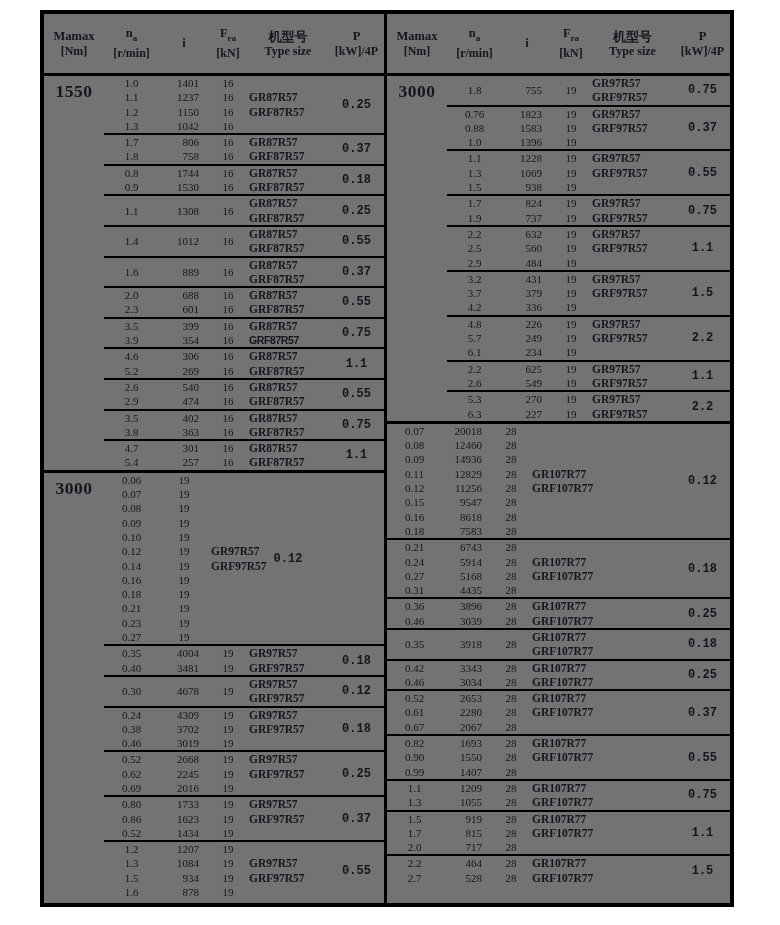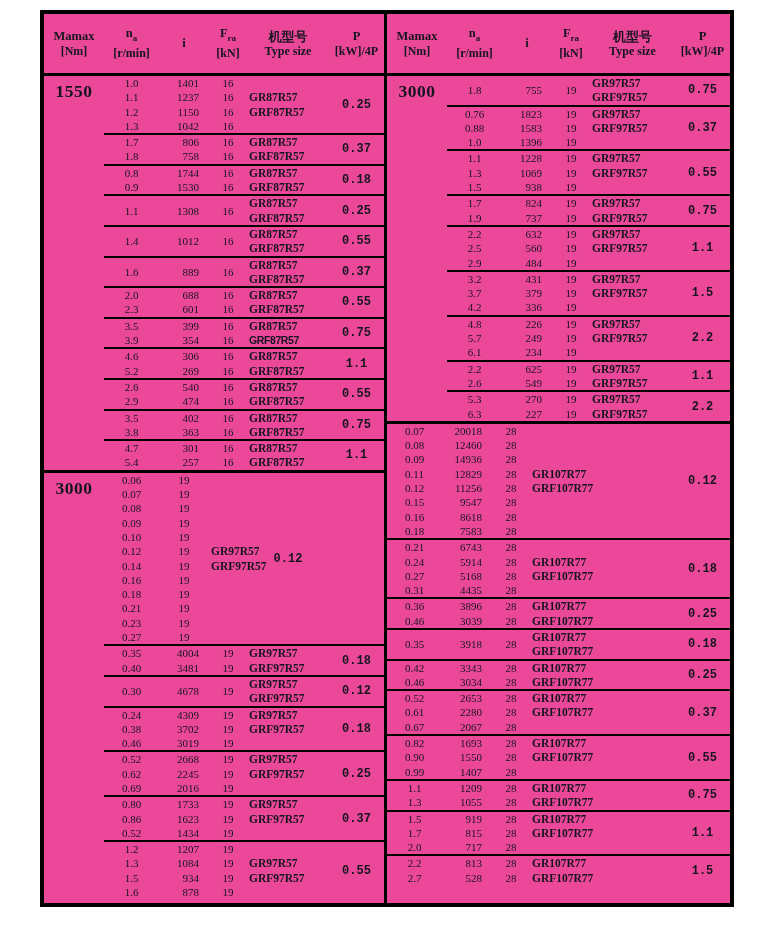--- a/index.html
+++ b/index.html
@@ -11,21 +11,21 @@
     color: #15151f;
     overflow: hidden;
   }
   .spec-table {
     position: absolute;
     left: 40px; top: 10px;
     width: 694px; height: 897px;
     border: 4px solid #000;
     box-sizing: border-box;
     display: flex;
-    background: #ec4899;
+    background: #737373;
   }
   .half { display: flex; flex-direction: column; overflow: hidden; }
   .half-left { width: 340px; flex-shrink: 0; }
   .half-right { flex: 1; }
   .divider { width: 3px; background: #000; flex-shrink: 0; }
 
   .header-row {
     height: 59px; flex-shrink: 0;
     border-bottom: 3px solid #000;
     display: grid;
@@ -927,21 +927,21 @@
               <div class="type-line">GRF107R77</div>
             </div>
             <div class="p-cell">1.1</div>
           </div>
           <div class="block" style="height: 28.6px;">
             <div class="stack col-na">
               <div class="cell">2.2</div>
               <div class="cell">2.7</div>
             </div>
             <div class="stack col-i">
-              <div class="cell">813</div>
+              <div class="cell">464</div>
               <div class="cell">528</div>
             </div>
             <div class="stack col-fra">
               <div class="cell">28</div>
               <div class="cell">28</div>
             </div>
             <div class="type-cell" style="padding-top: 0px;">
               <div class="type-line">GR107R77</div>
               <div class="type-line">GRF107R77</div>
             </div>

